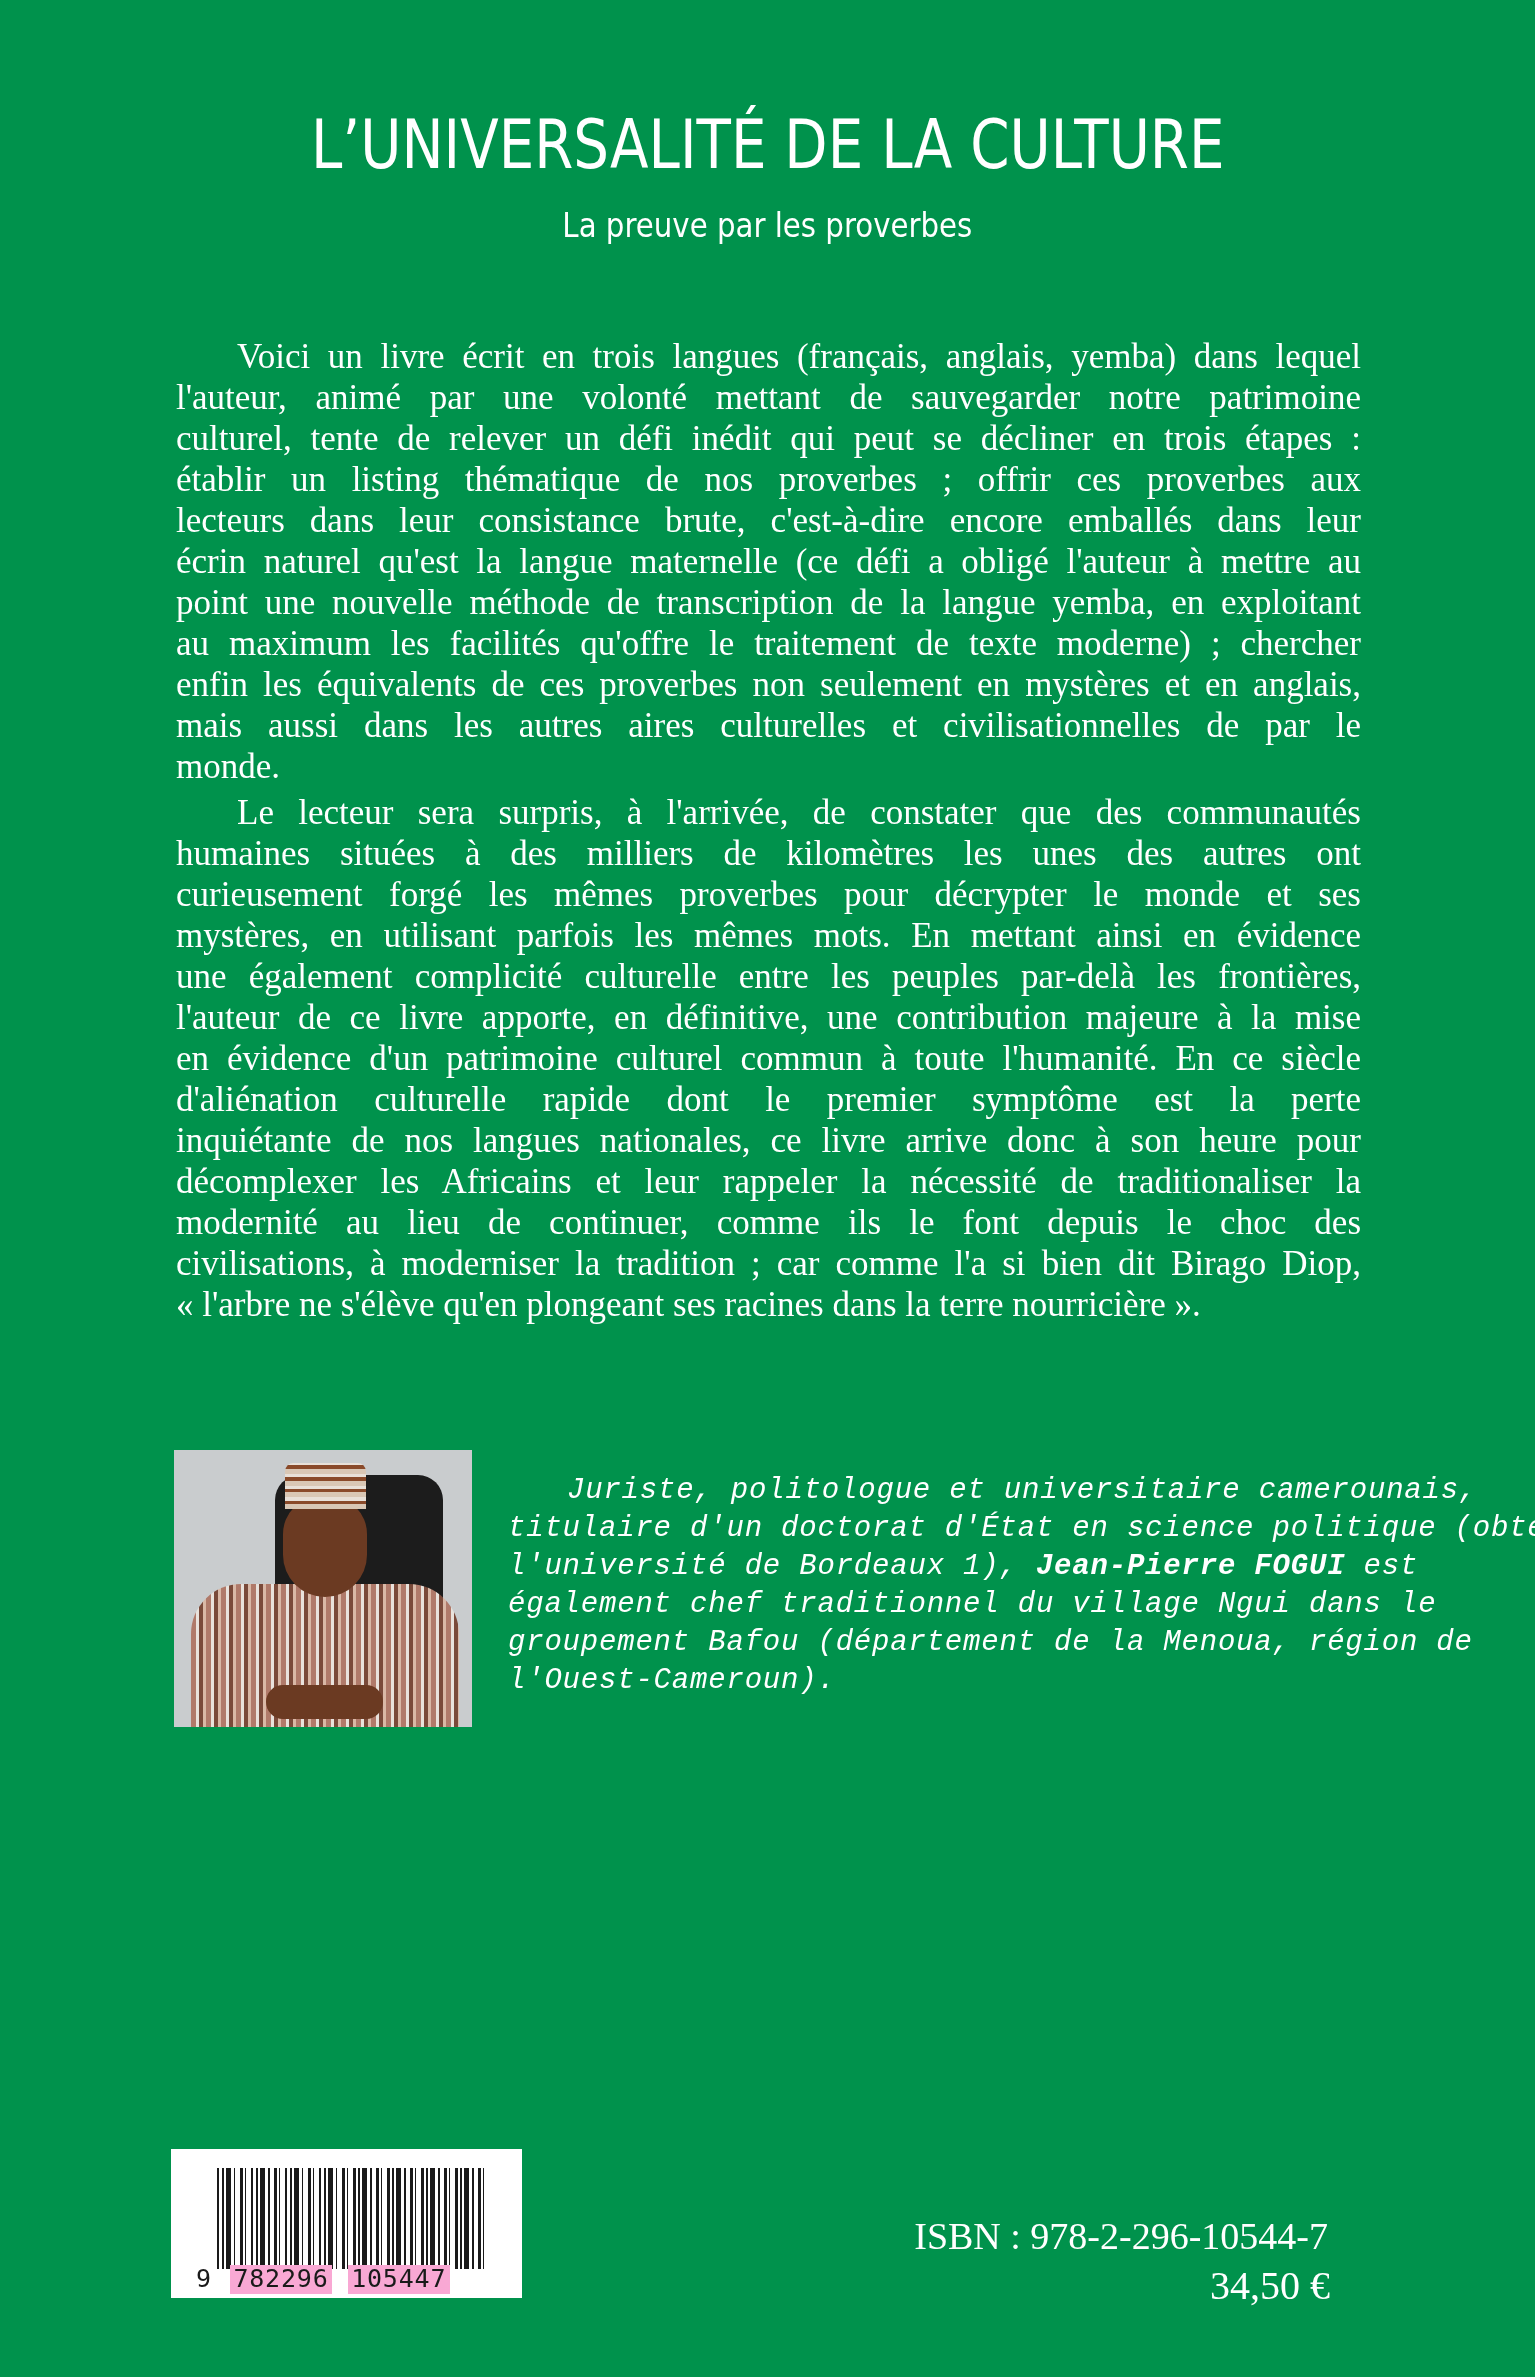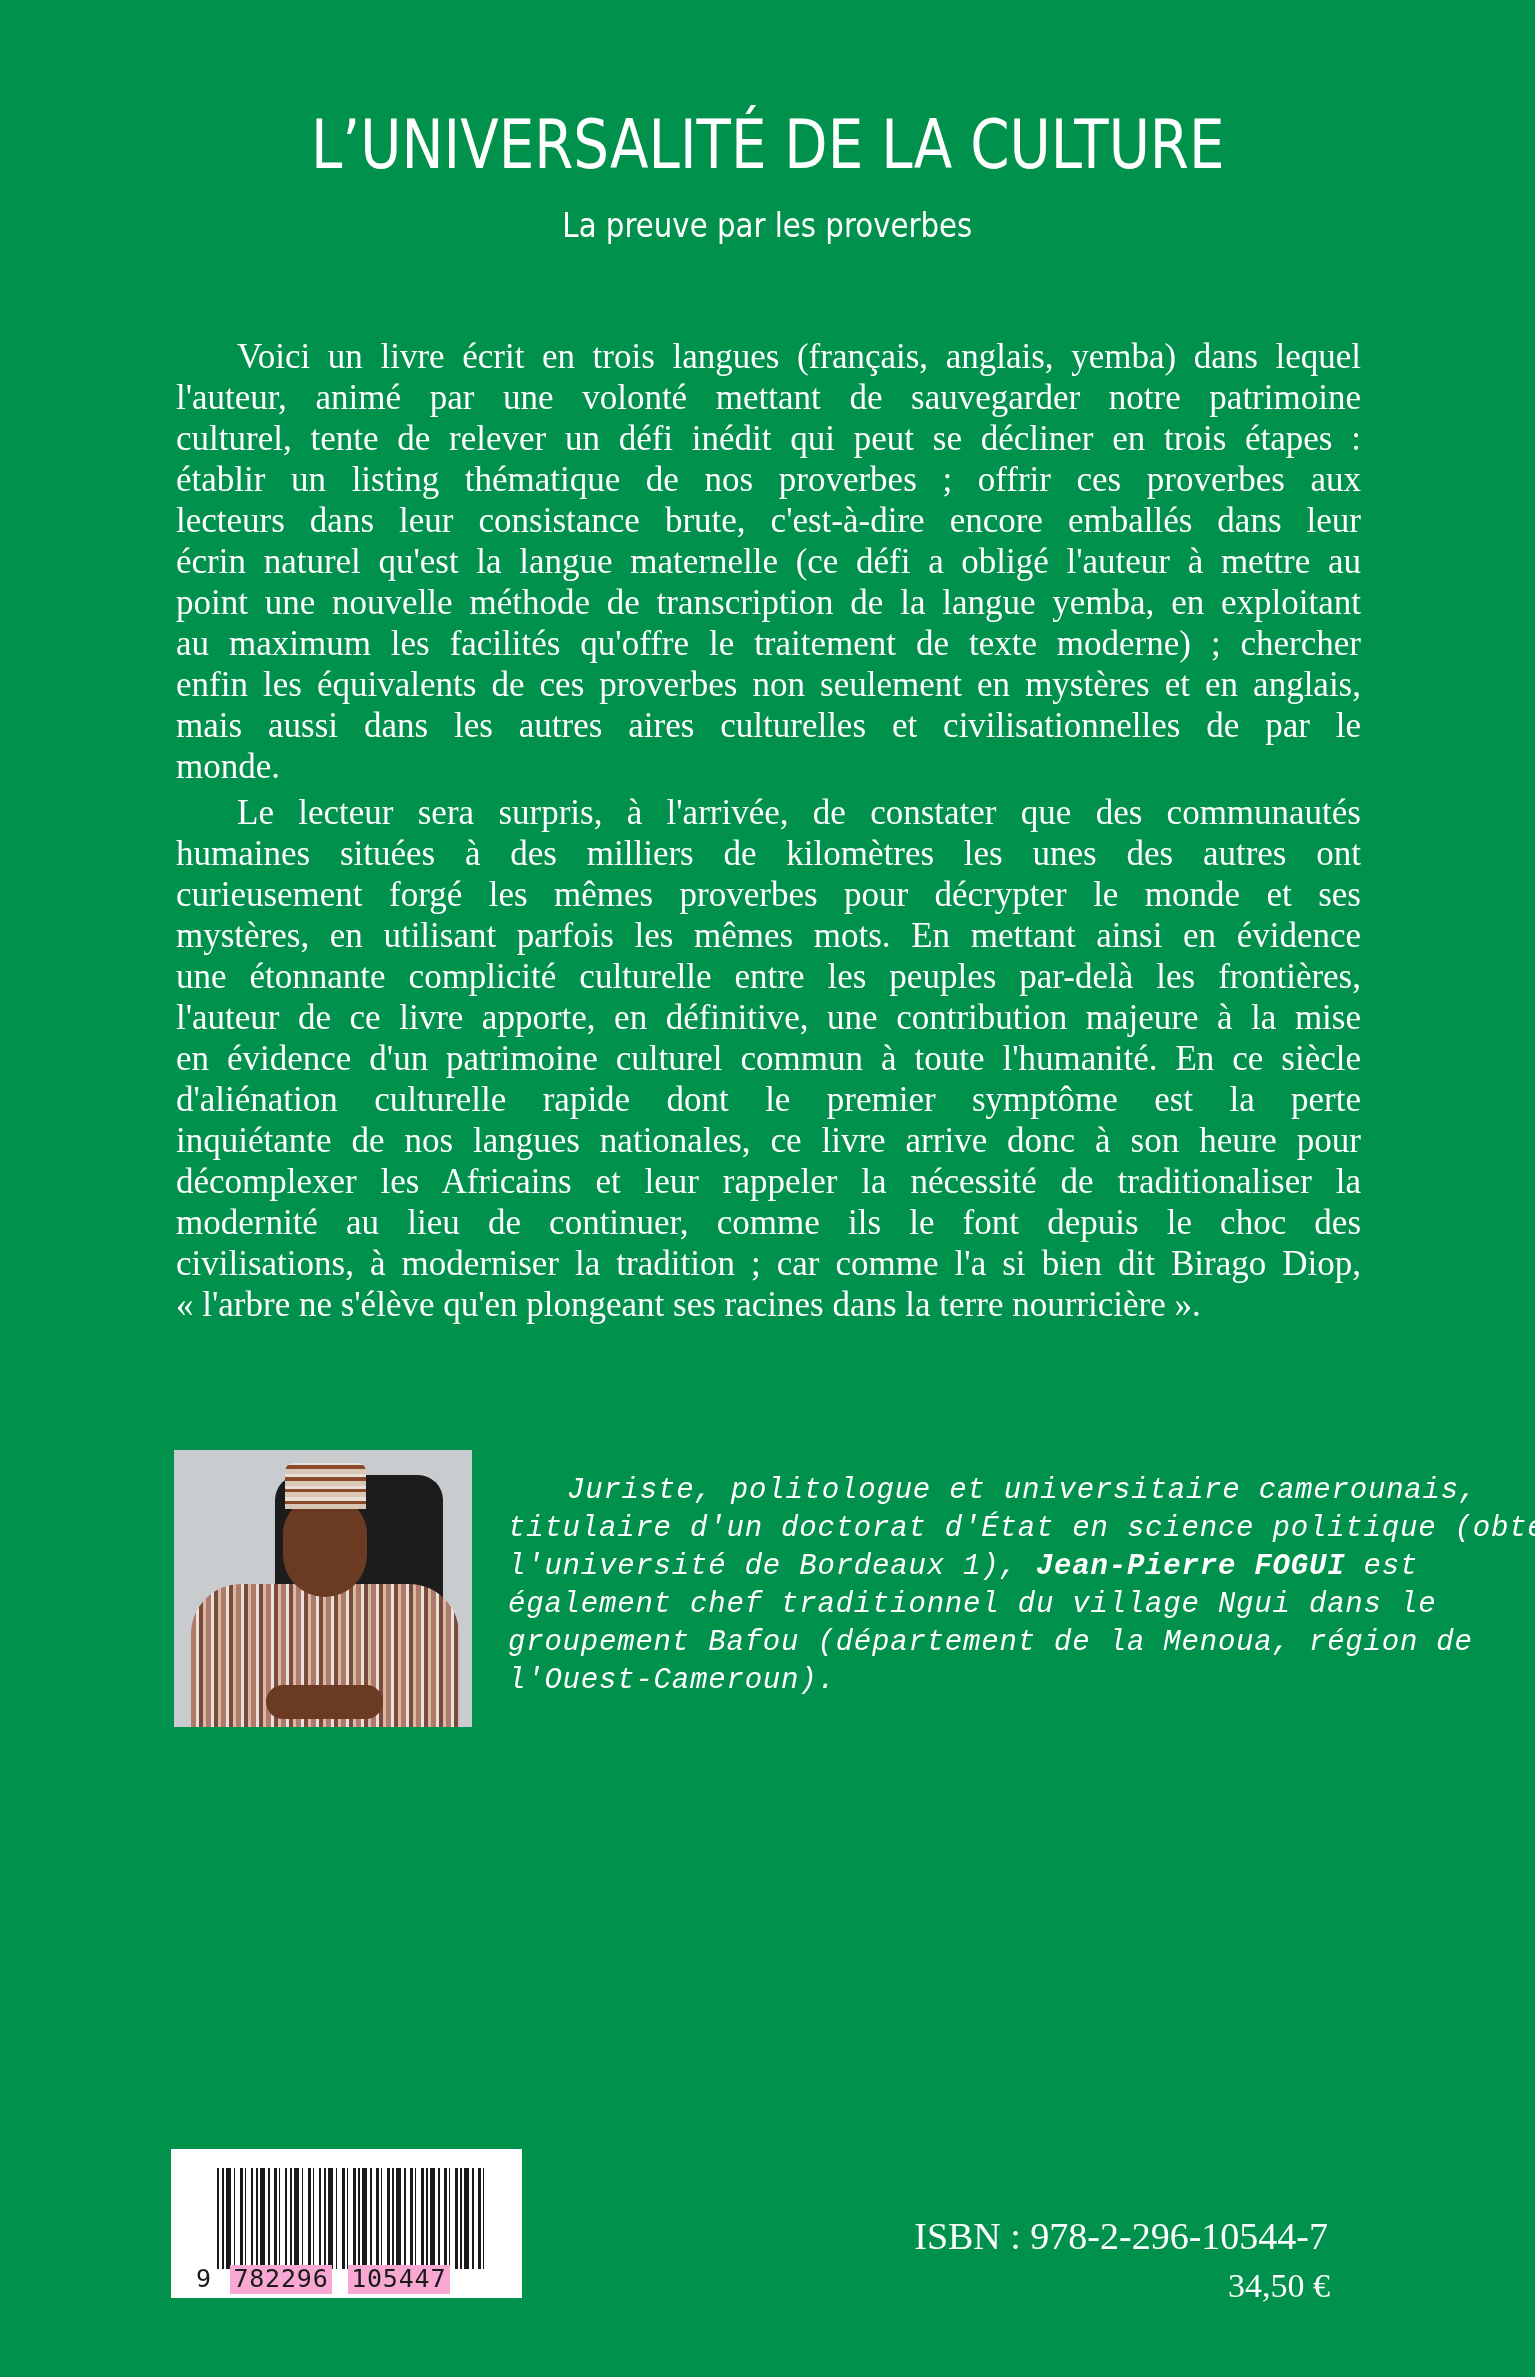--- a/index.html
+++ b/index.html
@@ -86,21 +86,21 @@
   }
   .barcode .digits .d1 { display: inline-block; width: 34px; }
   .barcode .digits .grp { display: inline-block; background: #f9a8d4; padding: 0 3.4px; }
 
   .isbn {
     position: absolute; left: 839px; width: 489px; top: 2215px;
     text-align: right; font-size: 38px; line-height: 42px; white-space: nowrap;
   }
   .price {
     position: absolute; left: 839px; width: 491px; top: 2267px;
-    text-align: right; font-size: 34px; line-height: 37px; white-space: nowrap;
+    text-align: right; font-size: 40px; line-height: 37px; white-space: nowrap;
   }
 </style>
 </head>
 <body>
 
 <div class="title"><span>L’UNIVERSALITÉ DE LA CULTURE</span></div>
 <div class="subtitle"><span>La preuve par les proverbes</span></div>
 
 <div class="body-text">
   <div>
@@ -115,21 +115,21 @@
     <span class="line">enfin les équivalents de ces proverbes non seulement en mystères et en anglais,</span>
     <span class="line">mais aussi dans les autres aires culturelles et civilisationnelles de par le</span>
     <span class="line last">monde.</span>
   </div>
   <div class="para-gap"></div>
   <div>
     <span class="line indent">Le lecteur sera surpris, à l'arrivée, de constater que des communautés</span>
     <span class="line">humaines situées à des milliers de kilomètres les unes des autres ont</span>
     <span class="line">curieusement forgé les mêmes proverbes pour décrypter le monde et ses</span>
     <span class="line">mystères, en utilisant parfois les mêmes mots. En mettant ainsi en évidence</span>
-    <span class="line">une étonnante complicité culturelle entre les peuples par-delà les frontières,</span>
+    <span class="line">une également complicité culturelle entre les peuples par-delà les frontières,</span>
     <span class="line">l'auteur de ce livre apporte, en définitive, une contribution majeure à la mise</span>
     <span class="line">en évidence d'un patrimoine culturel commun à toute l'humanité. En ce siècle</span>
     <span class="line">d'aliénation culturelle rapide dont le premier symptôme est la perte</span>
     <span class="line">inquiétante de nos langues nationales, ce livre arrive donc à son heure pour</span>
     <span class="line">décomplexer les Africains et leur rappeler la nécessité de traditionaliser la</span>
     <span class="line">modernité au lieu de continuer, comme ils le font depuis le choc des</span>
     <span class="line">civilisations, à moderniser la tradition ; car comme l'a si bien dit Birago Diop,</span>
     <span class="line last">« l'arbre ne s'élève qu'en plongeant ses racines dans la terre nourricière ».</span>
   </div>
 </div>

